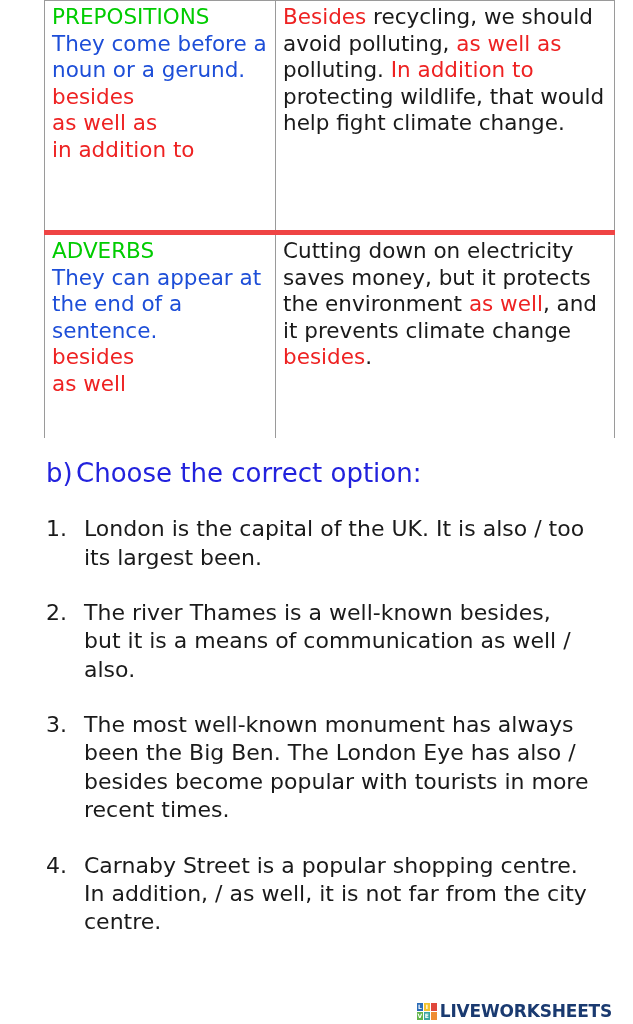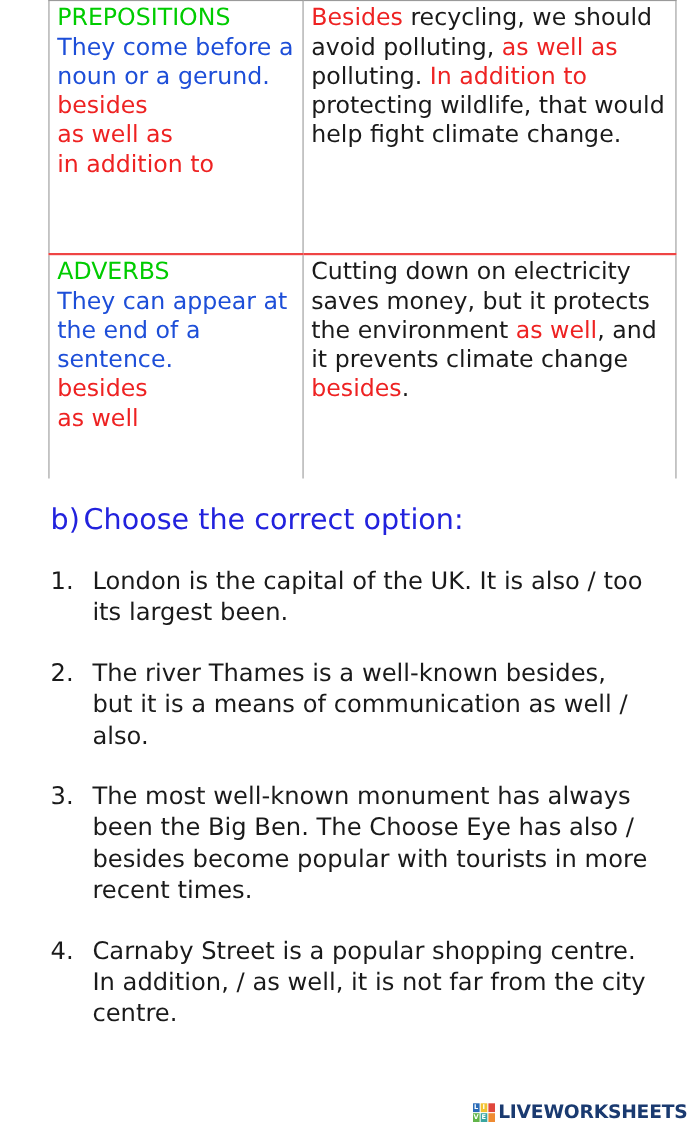--- a/index.html
+++ b/index.html
@@ -28,21 +28,21 @@
   .grammar-table td {
     vertical-align: top;
     padding: 3px 5px 4px 7px;
     border-left: 1px solid #9a9a9a;
     border-right: 1px solid #9a9a9a;
     line-height: 1.235;
     font-size: 21.5px;
   }
   .grammar-table tr.row-first td {
     border-top: 1px solid #9a9a9a;
-    border-bottom: 2px solid #ef4444;
+    border-bottom: 5px solid #ef4444;
     height: 222px;
   }
   .grammar-table tr.row-second td {
     border-bottom: none;
     height: 196px;
   }
   .col-left  { width: 218px; }
   .col-right { width: 326px; }
 
   .cat-title {
@@ -96,21 +96,21 @@
     padding-left: 2px;
   }
   .q-text {
     flex: 1 1 auto;
     max-width: 508px;
   }
 
   
   .footer-logo {
     position: absolute;
-    right: 8px;
+    right: 21px;
     bottom: 3px;
     display: flex;
     align-items: center;
     gap: 3px;
   }
   .logo-mark {
     display: grid;
     grid-template-columns: repeat(3, 6px);
     grid-template-rows: repeat(2, 8px);
     gap: 1px;
@@ -176,21 +176,21 @@
   <div class="q-item">
     <span class="q-num">1.</span>
     <span class="q-text">London is the capital of the UK. It is also / too its largest been.</span>
   </div>
   <div class="q-item">
     <span class="q-num">2.</span>
     <span class="q-text">The river Thames is a well-known besides, but it is a means of communication as well / also.</span>
   </div>
   <div class="q-item">
     <span class="q-num">3.</span>
-    <span class="q-text">The most well-known monument has always been the Big Ben. The Choose Eye has also / besides become popular with tourists in more recent times.</span>
+    <span class="q-text">The most well-known monument has always been the Big Ben. The London Eye has also / besides become popular with tourists in more recent times.</span>
   </div>
   <div class="q-item">
     <span class="q-num">4.</span>
     <span class="q-text">Carnaby Street is a popular shopping centre. In addition, / as well, it is not far from the city centre.</span>
   </div>
 </div>
 
 <div class="footer-logo">
   <span class="logo-mark">
     <span class="logo-tile t-blue">L</span>

